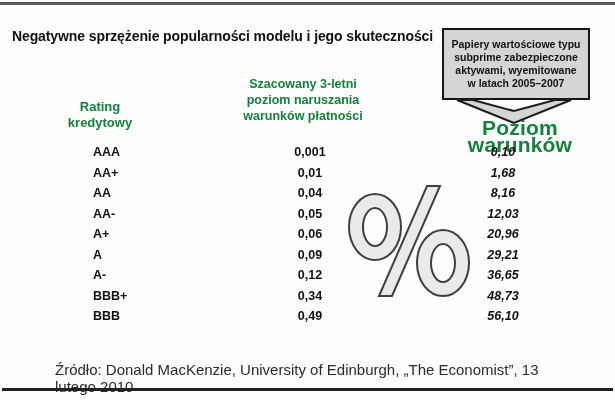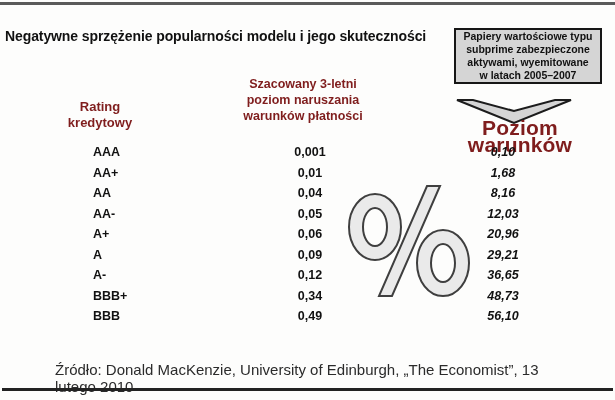--- a/index.html
+++ b/index.html
@@ -12,36 +12,37 @@
     overflow: hidden;
   }
   .rule { position:absolute; left:0; width:615px; }
   .rule.top    { top:2px;  height:3px; background:#5a5a5a; }
   .rule.bottom { top:388px; height:3px; background:#222; left:2px; width:611px; }
 
   .title {
     position:absolute; left:5px; top:28px; width:435px;
     font-size:14px; font-weight:bold; letter-spacing:-0.1px;
     color:#111;
+    text-align:center;
   }
 
   .callout-box {
-    position:absolute; left:442px; top:28px; width:148px; height:56px;
+    position:absolute; left:442px; top:28px; width:148px; height:72px;
     background:#d5d5d5; border:2px solid #161616; box-sizing:border-box;
-    display:flex; align-items:center; justify-content:center;margin-left:12px;
+    display:flex; align-items:center; justify-content:center;
   }
   .callout-text {
     font-size:10.5px; font-weight:bold; line-height:13px;
     text-align:center; white-space:pre-line; color:#111;
   }
   .callout-arrow { position:absolute; left:455px; top:99px; }
 
   .hdr {
     position:absolute; font-weight:bold; text-align:center;
-    white-space:pre-line; color:#7f1d1d;
+    white-space:pre-line; color:#15803d;
   }
   .hdr.c1 { left:40px;  top:99px;  width:120px; font-size:13px; line-height:16px; }
   .hdr.c2 { left:218px; top:76px;  width:170px; font-size:12.5px; line-height:16px; }
   .hdr.c3 { left:430px; top:119px; width:180px; font-size:21px; line-height:17px; letter-spacing:0.2px; }
 
   .rows { position:absolute; left:0; top:0; width:615px; height:400px; z-index:2; }
   .row { position:absolute; left:0; width:615px; height:20px;padding-left:45px; }
   .cell { position:absolute; font-size:12.5px; font-weight:bold; color:#111; }
   .cell.rating { left:93px; text-align:left; }
   .cell.def    { left:250px; width:120px; text-align:center; }

